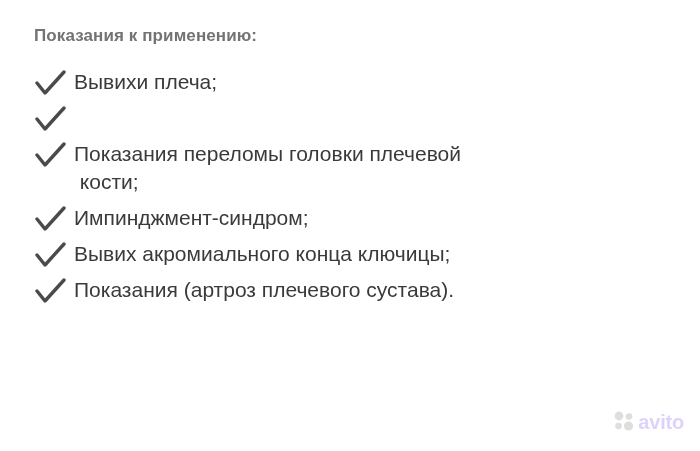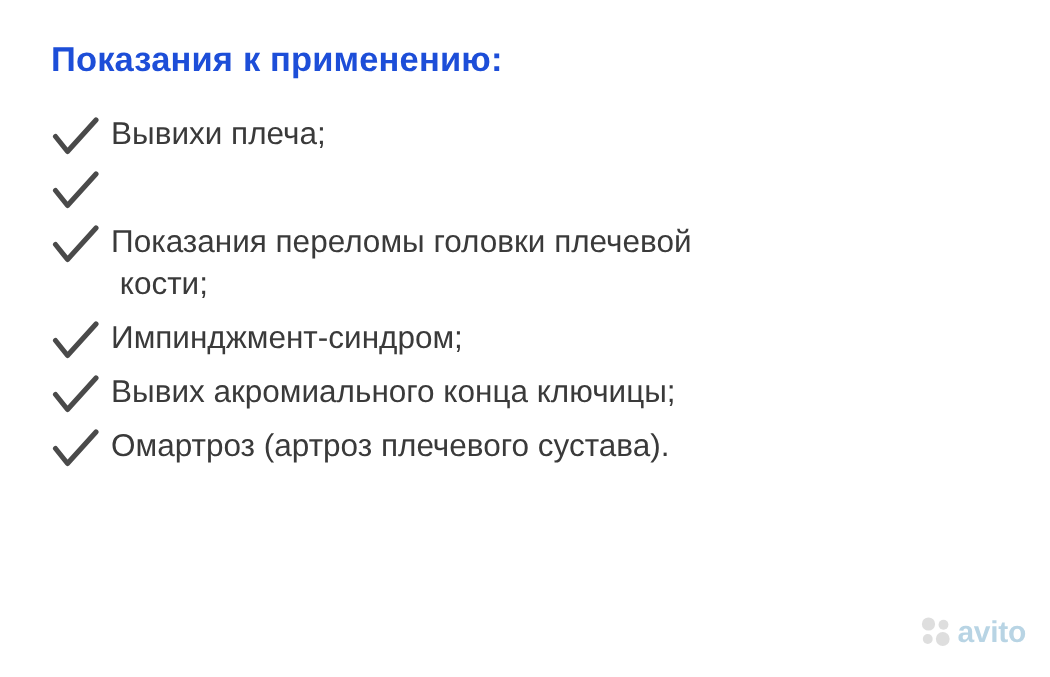--- a/index.html
+++ b/index.html
@@ -16,23 +16,23 @@
     position: relative;
   }
   .page {
     position: relative;
     width: 700px;
     height: 451px;
     box-sizing: border-box;
     padding: 26px 30px 0 34px;
   }
   .doc-title {
-    font-size: 23px;
+    font-size: 17px;
     font-weight: bold;
-    color: #1d4ed8;
+    color: #737373;
     letter-spacing: 0.1px;
     line-height: 1.2;
     margin: 0 0 22px 0;
   }
   .list {
     margin: 0;
     padding: 0;
     list-style: none;
   }
   .list-item {
@@ -57,21 +57,21 @@
     color: #3a3a3a;
     white-space: pre-wrap;
   }
   .watermark {
     position: absolute;
     right: 16px;
     bottom: 18px;
     display: flex;
     align-items: flex-start;
     opacity: 0.28;
-    color: #0369a1;
+    color: #8b5cf6;
     font-size: 20px;
     font-weight: bold;
     letter-spacing: -0.2px;
     pointer-events: none;
   }
   .watermark .wm-mark {
     width: 22px;
     height: 22px;
     margin-right: 3px;
     position: relative;
@@ -133,21 +133,21 @@
       </span>
       <span class="item-text">Вывих акромиального конца ключицы;</span>
     </li>
 
     <li class="list-item">
       <span class="check-icon">
         <svg width="34" height="28" viewBox="0 0 34 28" xmlns="http://www.w3.org/2000/svg">
           <path d="M3 13 L11 23 L30 2" fill="none" stroke="#4a4a4a" stroke-width="3.4" stroke-linecap="round" stroke-linejoin="round"></path>
         </svg>
       </span>
-      <span class="item-text">Омартроз (артроз плечевого сустава).</span>
+      <span class="item-text">Показания (артроз плечевого сустава).</span>
     </li>
 
   </ul>
 
   <div class="watermark">
     <span class="wm-mark">
       <svg width="22" height="22" viewBox="0 0 22 22" xmlns="http://www.w3.org/2000/svg">
         <circle cx="6" cy="6" r="4.4" fill="#8a8a8a"></circle>
         <circle cx="16" cy="6.5" r="3.3" fill="#8a8a8a"></circle>
         <circle cx="5.5" cy="16" r="3.3" fill="#8a8a8a"></circle>

